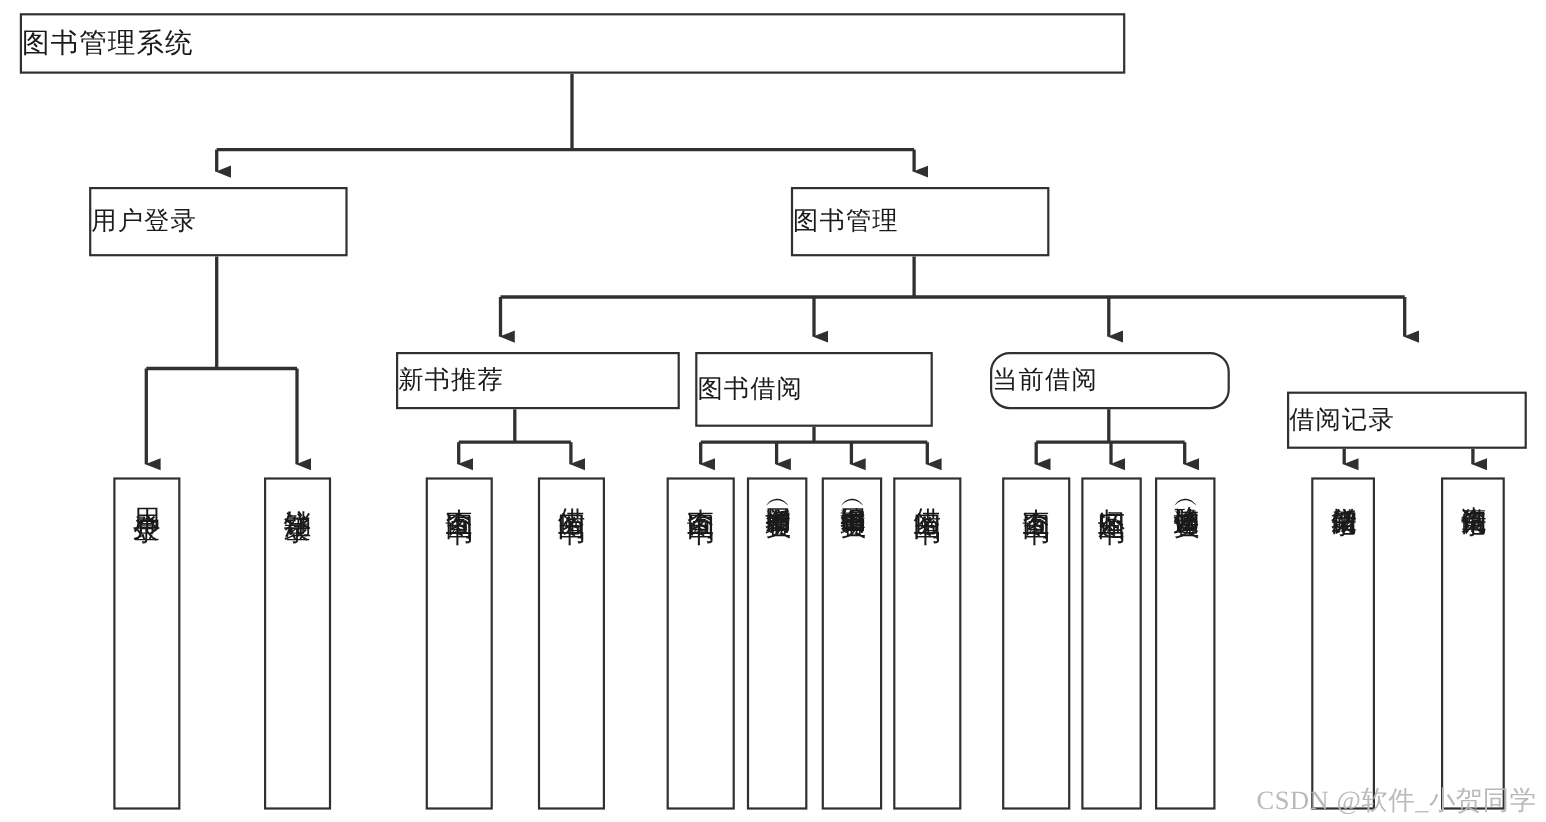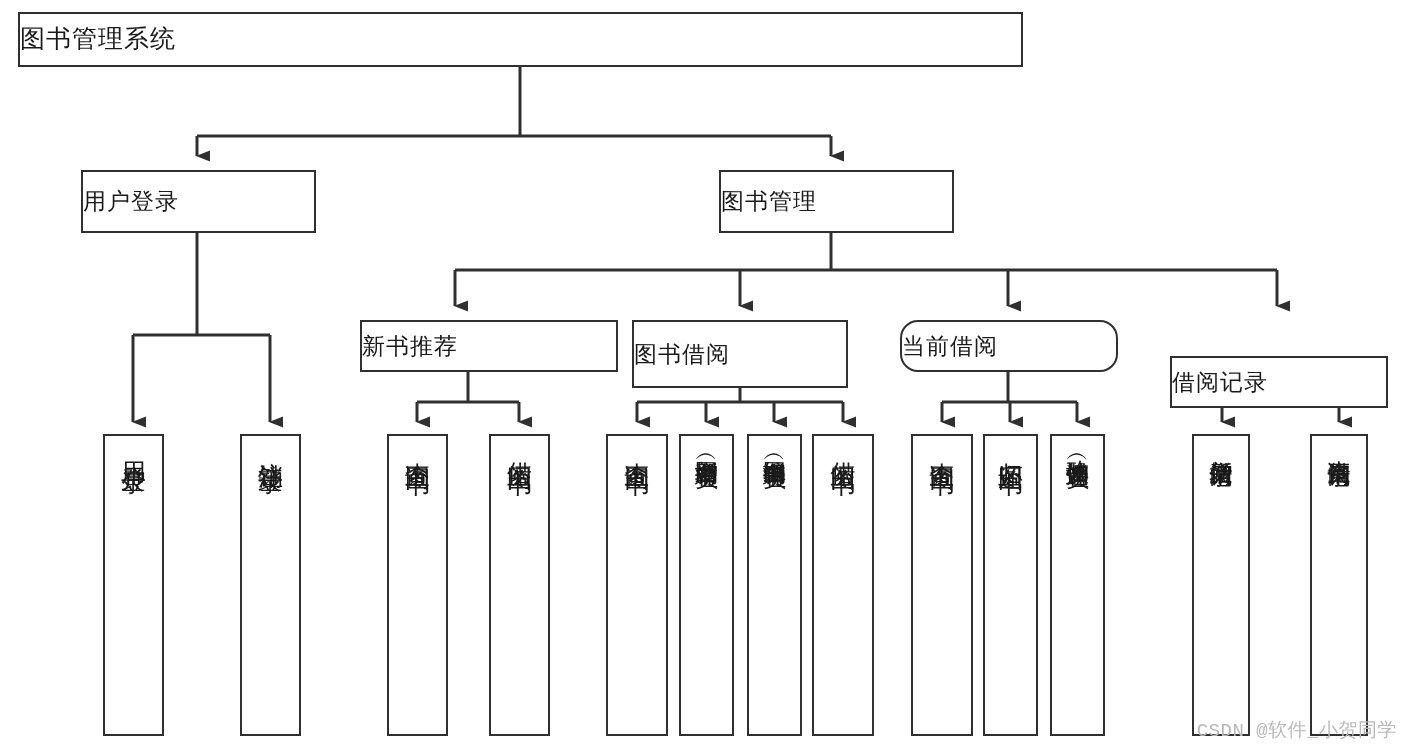--- a/index.html
+++ b/index.html
@@ -63,25 +63,25 @@
     white-space: normal;
   }
   .node.vert.narrow .lbl {
     font-size: 23px;
     letter-spacing: 1px;
   }
   .watermark {
     position: absolute;
     right: 8px;
     bottom: 4px;
-    font-size: 19px;
+    font-size: 24px;
     color: #b9b9b9;
     letter-spacing: 0.5px;
     white-space: nowrap;
-    font-family: Liberation Mono, monospace;
+    font-family: Liberation Serif, serif;
     text-align: right;
   }
 </style>
 </head>
 <body>
 
 <div id="canvas">
 
   <svg class="connectors" viewBox="0 0 1405 747" xmlns="http://www.w3.org/2000/svg">
     <defs>

